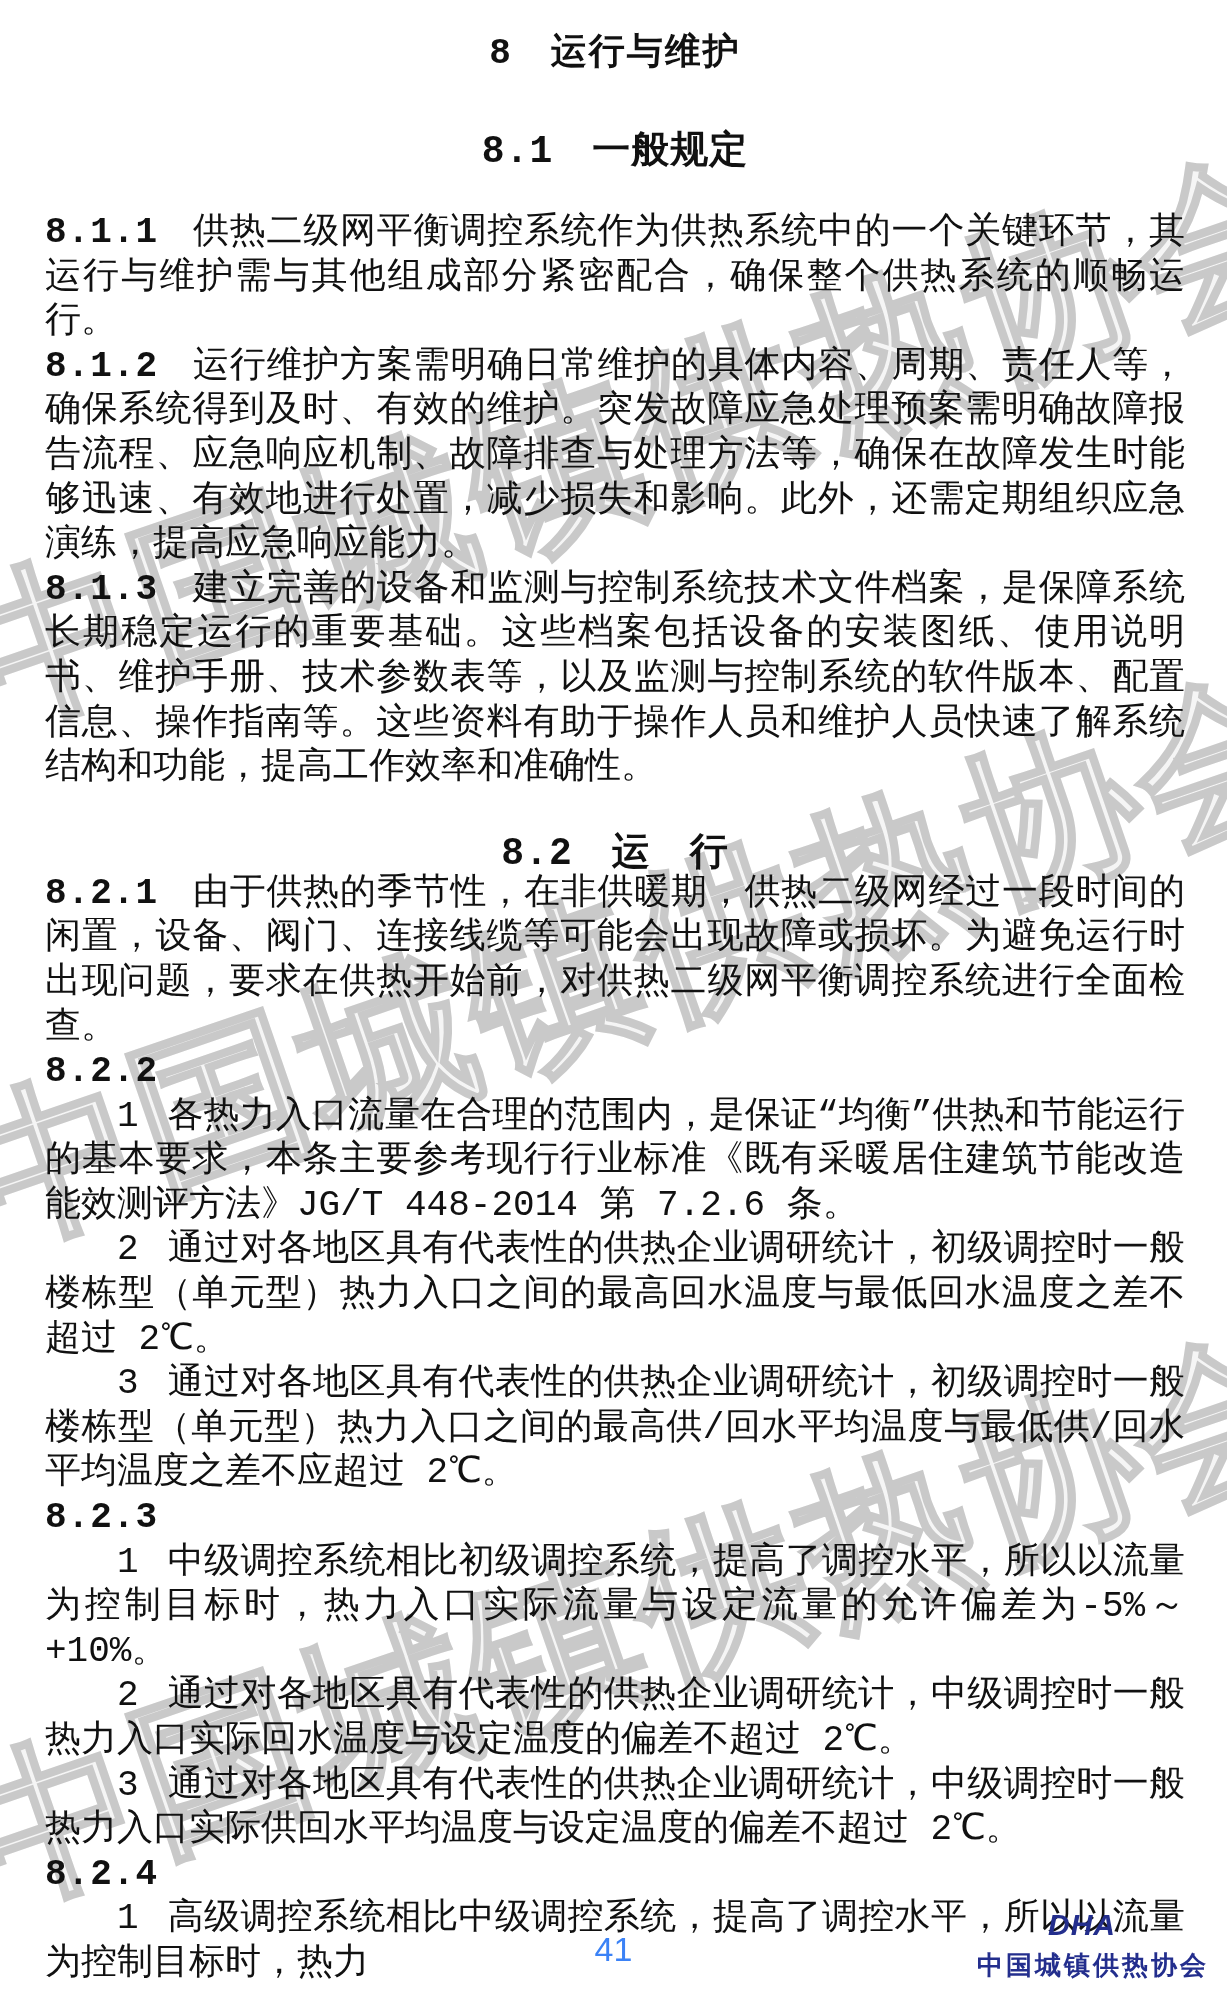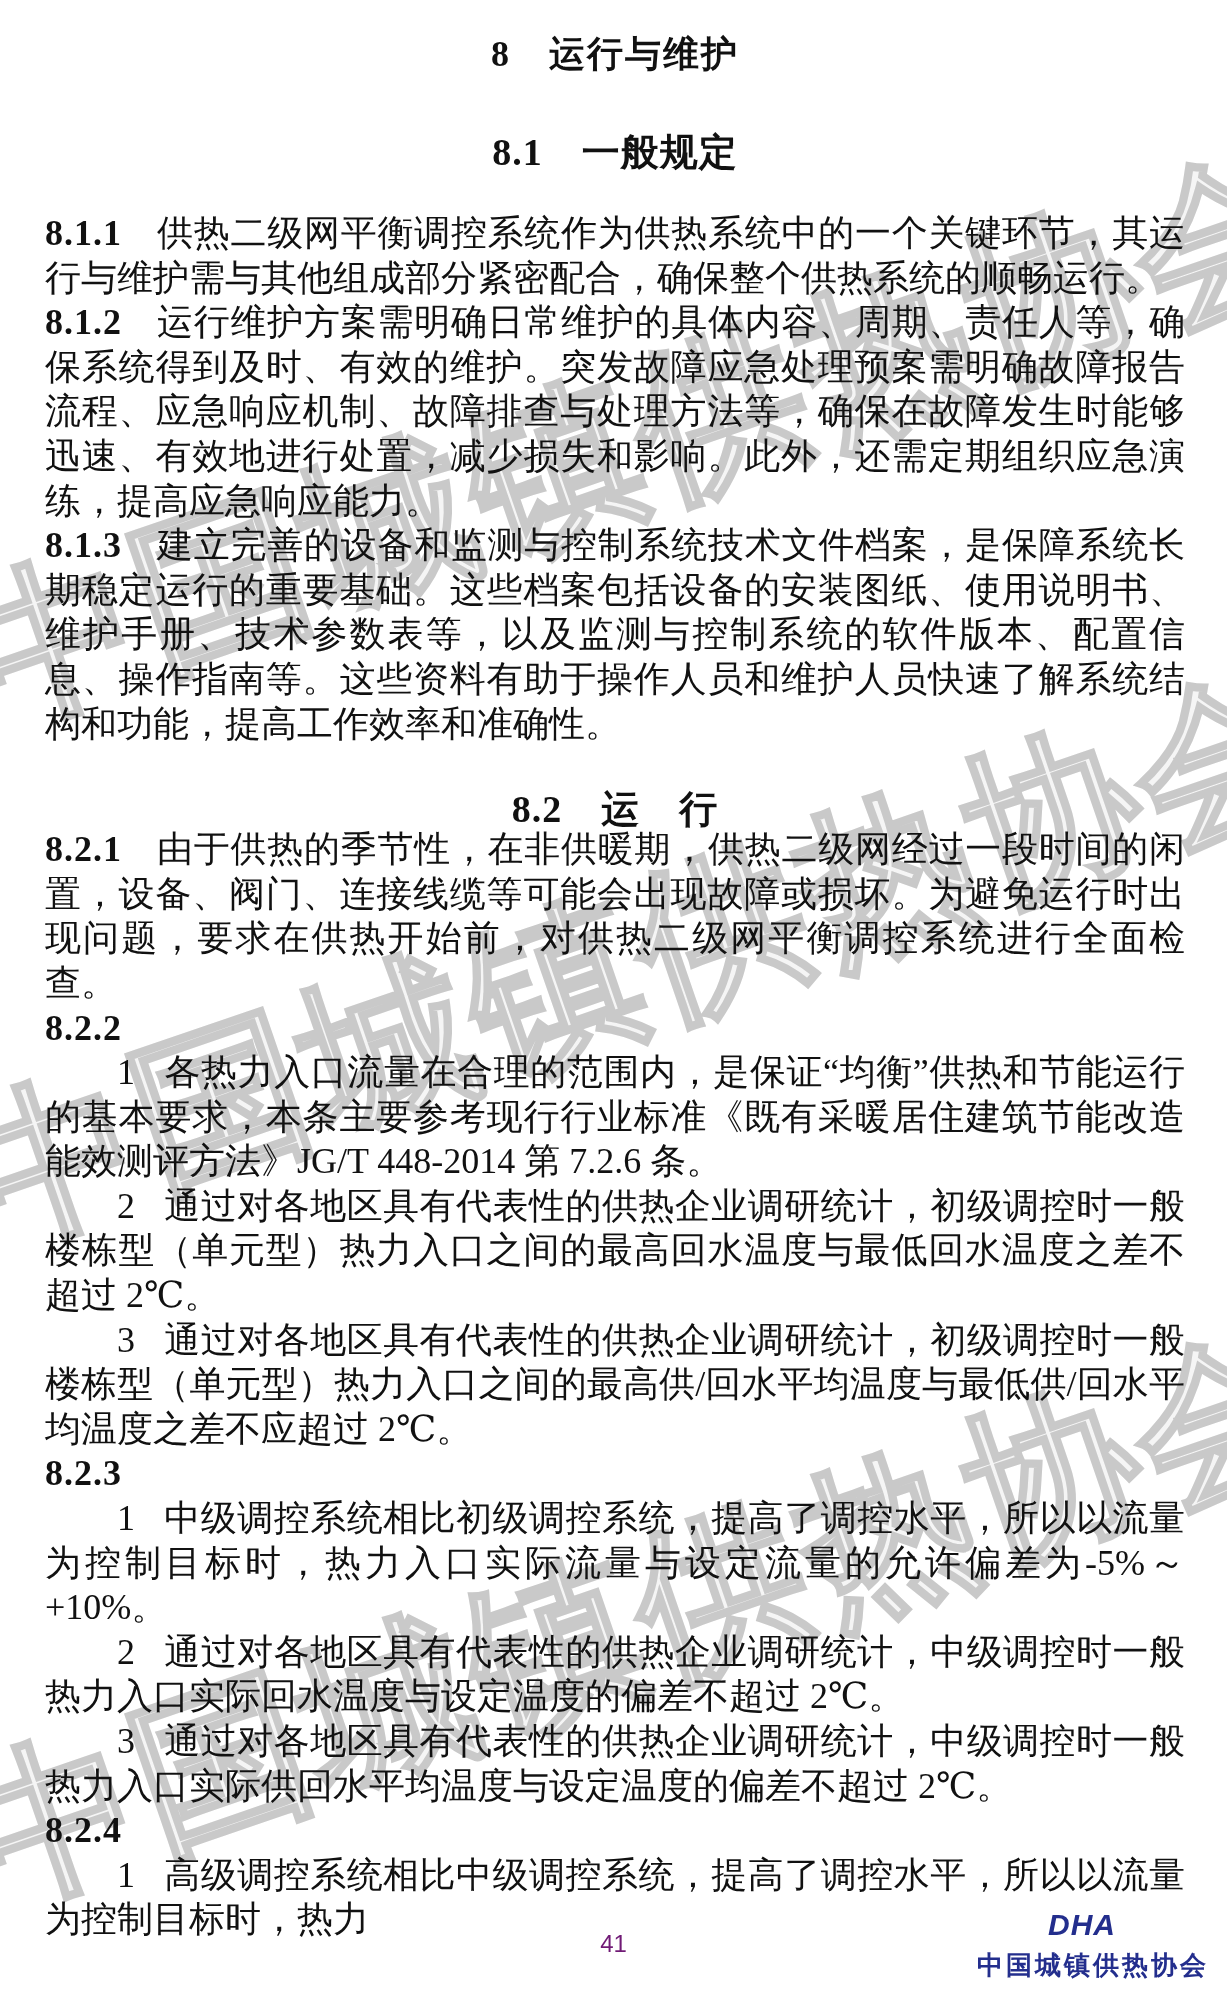--- a/index.html
+++ b/index.html
@@ -29,20 +29,21 @@
     user-select:none;
   }
   .wm1{top:355px;}
   .wm2{top:875px;}
   .wm3{top:1535px;}
   
   .content{
     position:absolute;
     left:45px;top:0;
     width:1140px;
+    font-family:Liberation Mono, monospace;
   }
   h1.chapter-title{
     margin:30px 0 0 0;
     font-size:36px;
     line-height:48px;
     font-weight:bold;
     text-align:center;
     letter-spacing:2px;
   }
   h2.section-title{
@@ -65,22 +66,22 @@
   .para.indent{text-indent:2em;}
   .num{padding-right:0.95em;}
   .num.clause{font-weight:bold;letter-spacing:1px;}
   .num.item{padding-right:0.8em;}
   
   .pagenum{
     position:absolute;
     left:0;top:1930px;width:100%;
     text-align:center;
     font-family:"Liberation Sans","DejaVu Sans",sans-serif;
-    font-size:24px;
-    color:#701a75;
+    font-size:34px;
+    color:#3b82f6;
   }
   .logo{
     position:absolute;
     right:18px;top:1898px;
     height:72px;
     display:flex;
     align-items:center;
     flex-direction:column;
   }
   .logo svg{display:block;}

